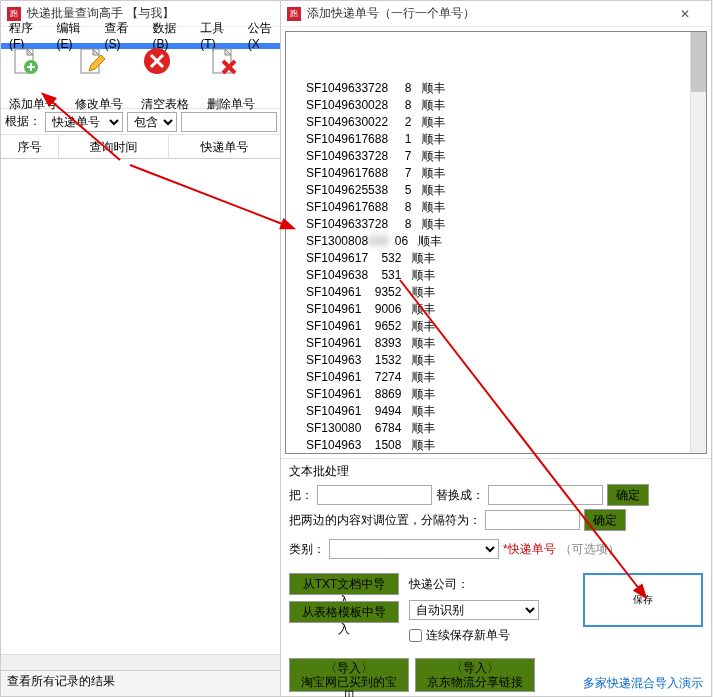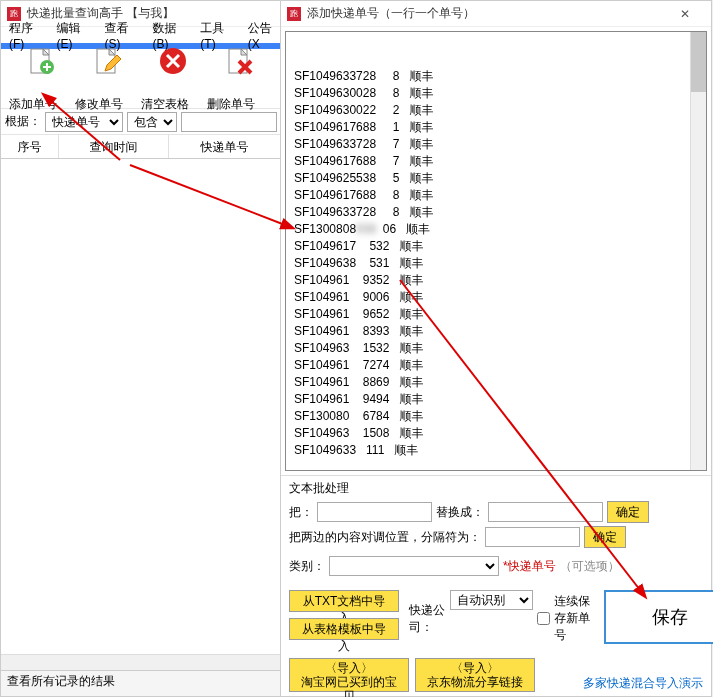--- a/index.html
+++ b/index.html
@@ -5,39 +5,39 @@
 *{box-sizing:border-box;margin:0;padding:0;font-family:"Microsoft YaHei","SimSun",sans-serif;font-size:12px}
 body{background:#f0f0f0;width:713px;height:697px;position:relative;overflow:hidden}
 .win{position:absolute;background:#fff;border:1px solid #ccc}
 .titlebar{height:26px;display:flex;align-items:center;padding:0 6px;background:#fff;border-bottom:1px solid #eee}
 .titlebar .ico{width:14px;height:14px;background:#c23;margin-right:6px;display:flex;align-items:center;justify-content:center;color:#fff;font-size:8px}
 .titlebar .ttl{flex:1;color:#333}
 .titlebar .x{width:40px;text-align:center;color:#555;cursor:pointer}
 .menubar{height:22px;display:flex;align-items:center;padding:0 4px;gap:12px;border-bottom:6px solid #3b82f6}
 .menubar span{padding:2px 4px;cursor:pointer}
 .toolbar{height:60px;display:flex;align-items:center;padding:4px 8px;gap:18px;border-bottom:1px solid #e5e5e5}
-.tbtn{display:flex;flex-direction:column;align-items:flex-end;gap:19px;cursor:pointer}
+.tbtn{display:flex;flex-direction:column;align-items:flex-start;gap:19px;cursor:pointer}
 .tbtn .ic{width:32px;height:32px;display:flex;align-items:center;justify-content:center}
 .filterbar{height:26px;display:flex;align-items:center;padding:0 4px;gap:4px;border-bottom:1px solid #e5e5e5}
 select,input[type=text]{border:1px solid #aaa;height:20px;font-size:12px;padding:0 2px;background:#fff}
 .gridhead{height:24px;display:flex;border-bottom:1px solid #ccc;background:#fff}
 .gridhead .col{border-right:1px solid #e0e0e0;padding:4px 6px;text-align:center}
 .gridbody{flex:1;background:#fff}
 .status{height:26px;border-top:1px solid #ccc;padding:2px 6px;background:#f5f5f5}
 .scrollh{height:16px;background:#f0f0f0;border-top:1px solid #ddd}
 
 .rwin{left:280px;top:0;width:432px;height:697px;display:flex;flex-direction:column}
-.txtarea{flex:1;margin:4px;border:1px solid #888;padding:8px;background:#fff;overflow:auto;font-family:Consolas,monospace;font-size:12px;white-space:pre;position:relative}
+.txtarea{flex:1;margin:4px;border:1px solid #888;padding:20px;background:#fff;overflow:auto;font-family:Consolas,monospace;font-size:12px;white-space:pre;position:relative}
 .txtarea .vscroll{position:absolute;right:0;top:0;width:16px;height:100%;background:#f0f0f0;border-left:1px solid #ddd}
 .txtarea .vscroll .thumb{background:#c8c8c8;width:100%;height:60px}
 .blur{color:transparent;text-shadow:0 0 6px rgba(0,0,0,.5)}
 .section{padding:4px 8px}
 .row{display:flex;align-items:center;gap:4px;margin:3px 0}
-.btn{border:1px solid #999;background:#fde047;padding:2px 8px;height:22px;cursor:pointer}
-.bigbtn{border:2px solid #3b8fd6;background:#fff;width:132px;height:54px;display:flex;align-items:center;justify-content:center;font-size:18px;cursor:pointer}
+.btn{border:1px solid #999;background:#4d7c0f;padding:2px 8px;height:22px;cursor:pointer}
+.bigbtn{border:2px solid #3b8fd6;background:#fff;width:120px;height:54px;display:flex;align-items:center;justify-content:center;font-size:10px;cursor:pointer}
 .link{color:#0066cc;cursor:pointer}
 .gray{color:#888}
 .red{color:#c00}
 .arrow{position:absolute;pointer-events:none}
 </style>
 </head>
 <body>
 
 <div class="win" style="left:0;top:0;width:282px;height:697px;display:flex;flex-direction:column">
   <div class="titlebar">
@@ -139,21 +139,21 @@
       <span class="red">*快递单号</span>
       <span class="gray">（可选项）</span>
     </div>
   </div>
   <div class="section">
     <div class="row" style="align-items:flex-start">
       <div style="display:flex;flex-direction:column;gap:6px">
         <button class="btn" style="width:110px">从TXT文档中导入</button>
         <button class="btn" style="width:110px">从表格模板中导入</button>
       </div>
-      <div style="display:flex;flex-direction:row;gap:4px;margin-left:6px">
+      <div style="display:flex;flex-direction:column;gap:4px;margin-left:6px">
         <div class="row">
           <span>快递公司：</span>
         </div>
         <select style="width:130px"><option>自动识别</option></select>
         <label class="row">
             <input type="checkbox" style="">
             <span>连续保存新单号</span>
           </label>
       </div>
       <div style="margin-left:auto">

